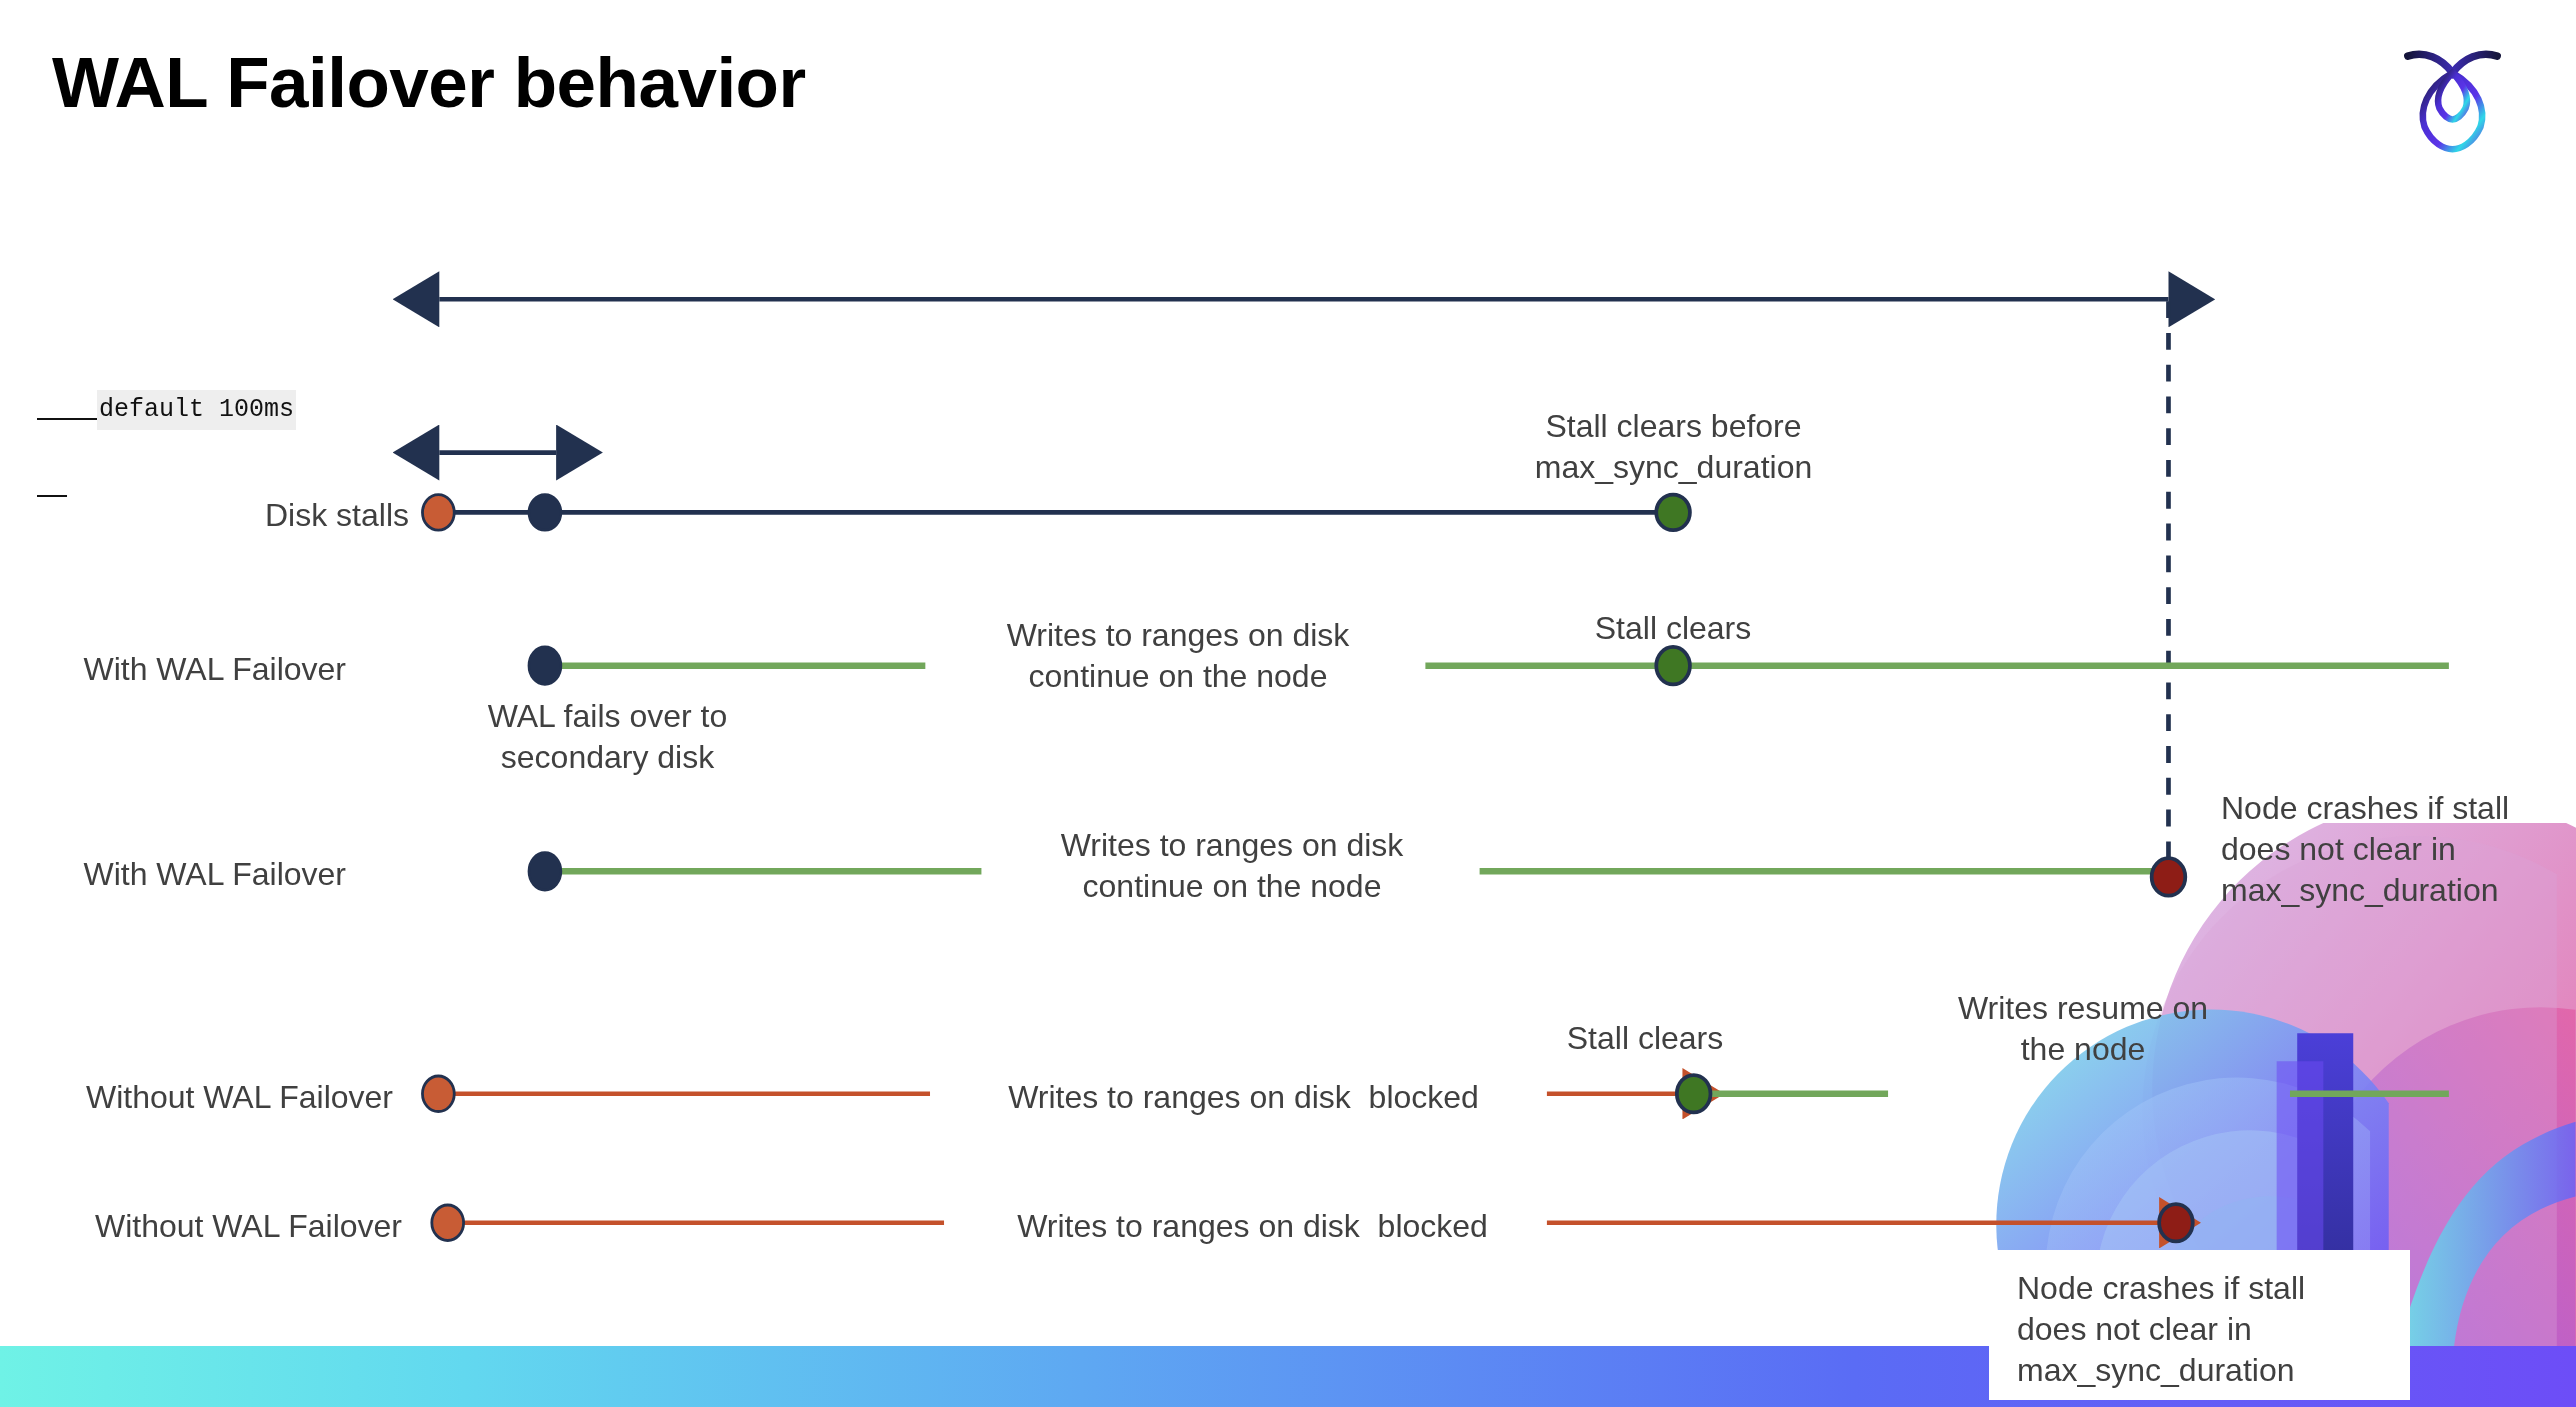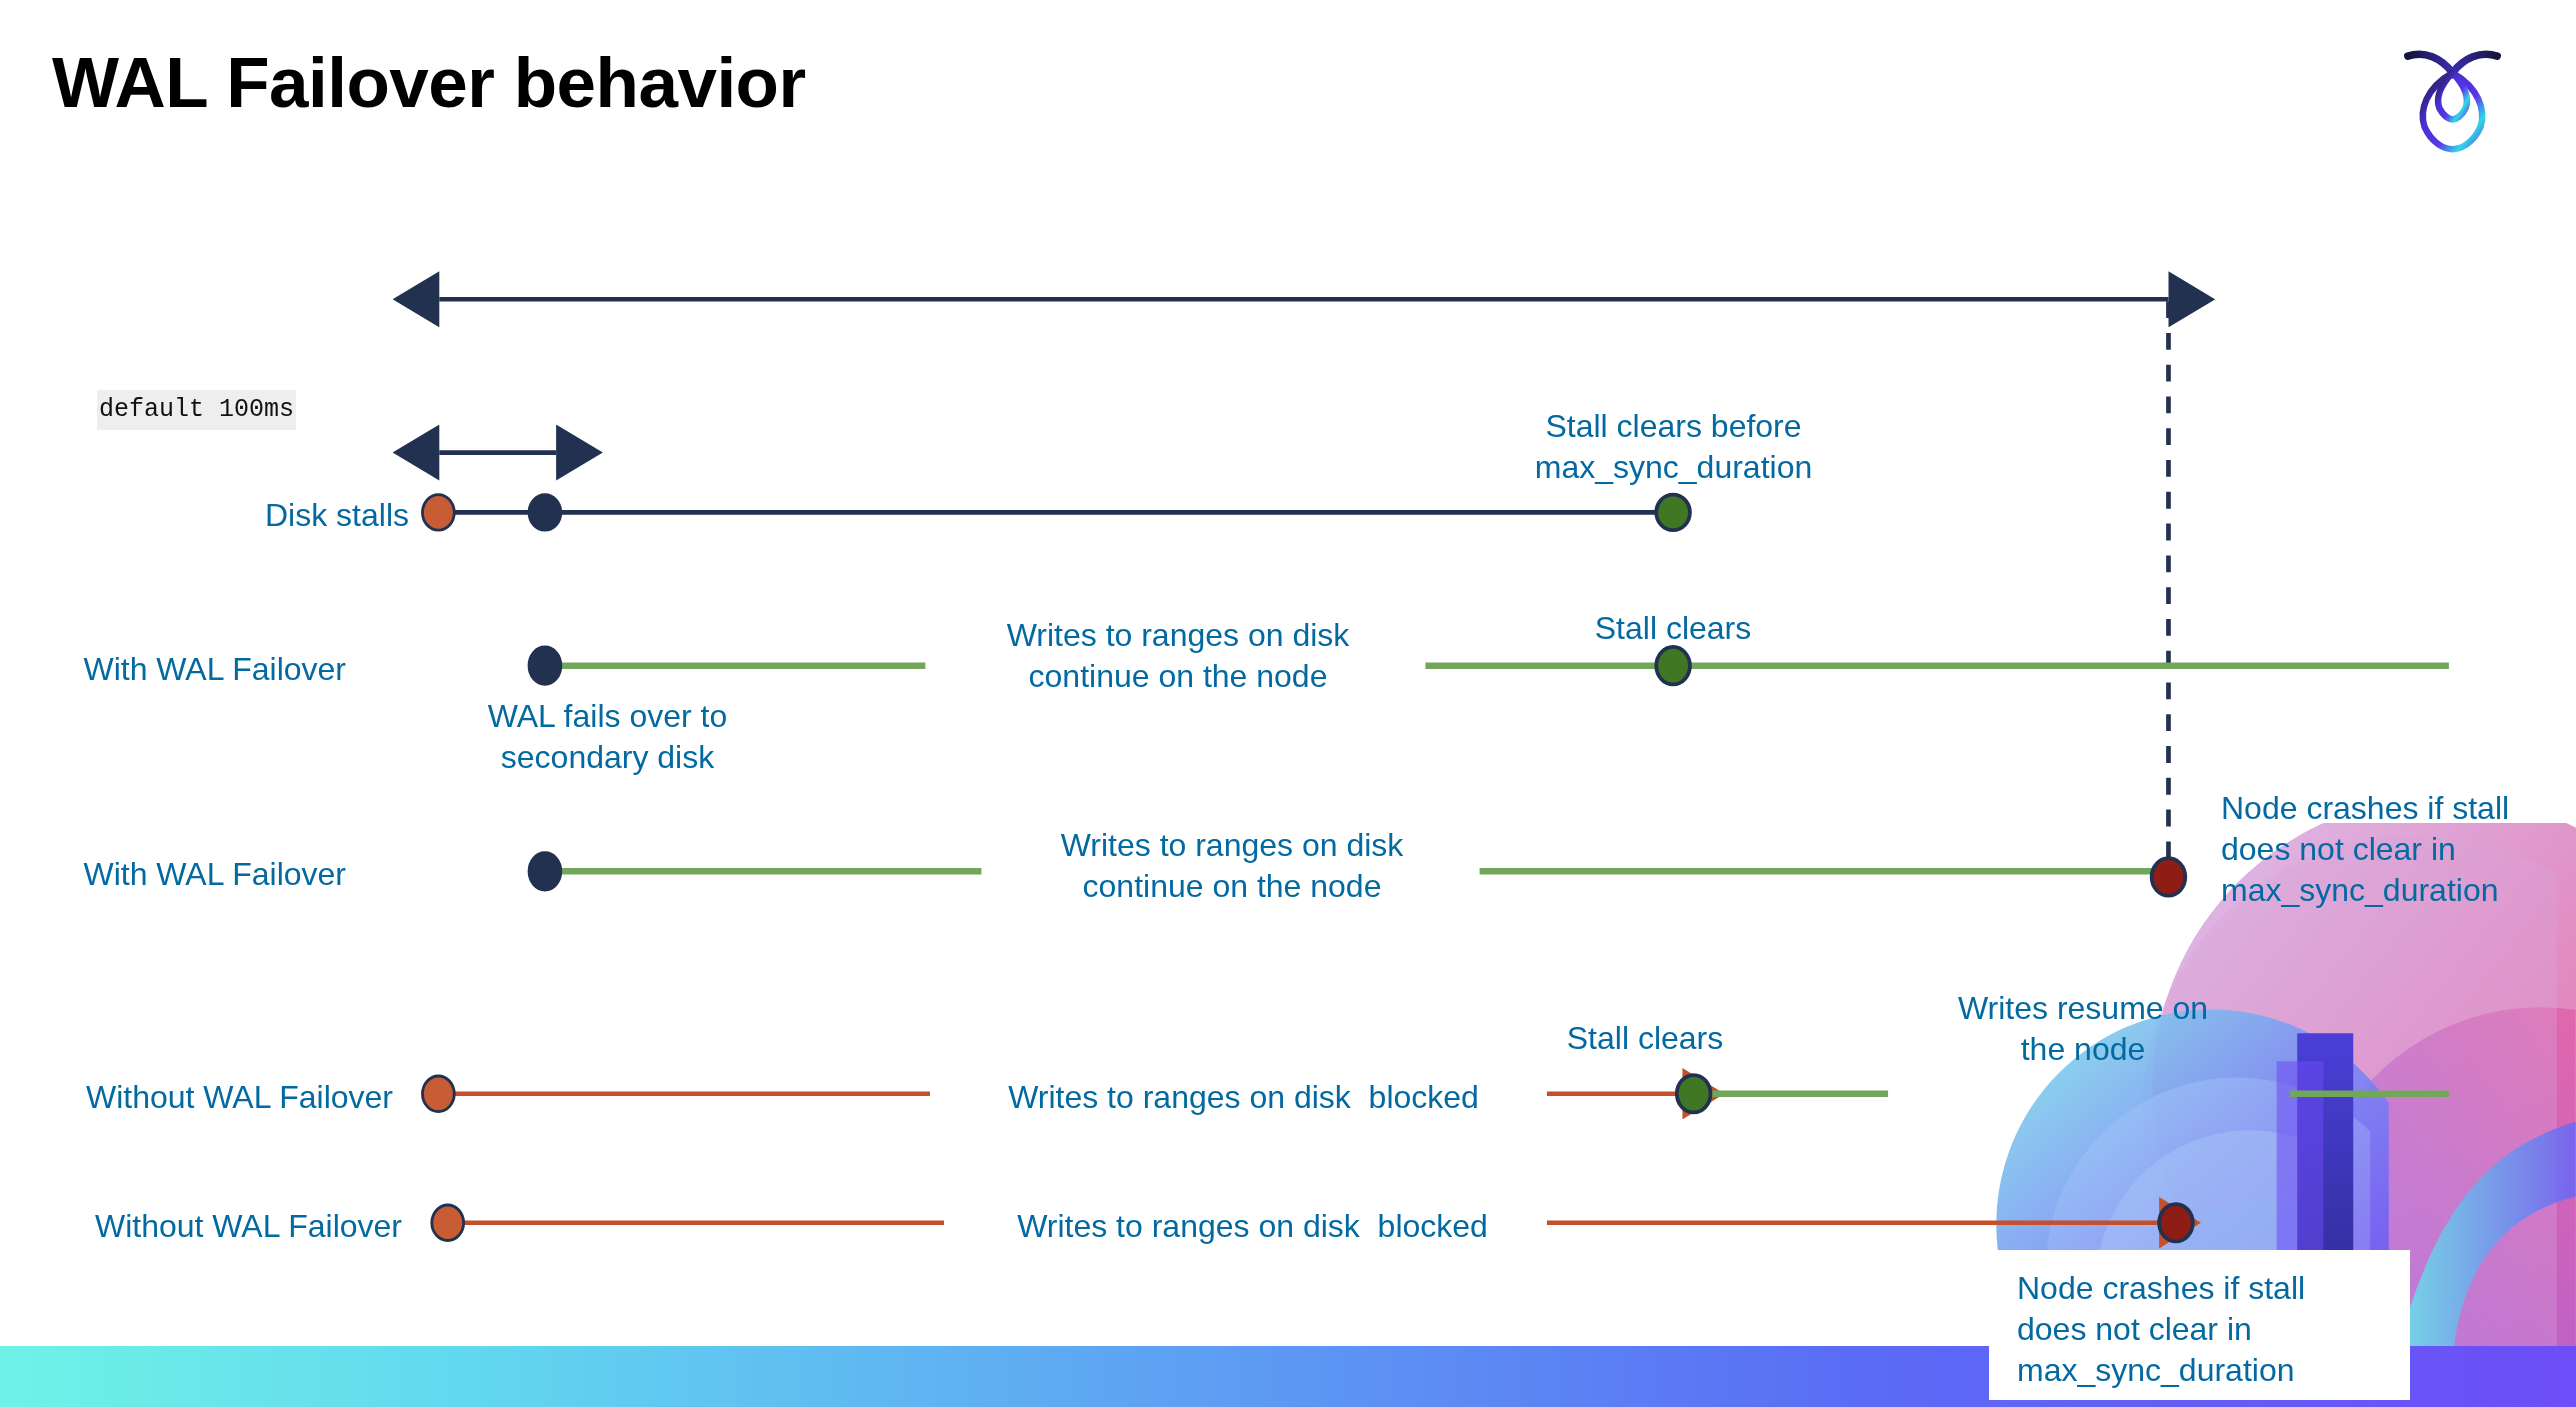--- a/index.html
+++ b/index.html
@@ -36,21 +36,21 @@
   
   .mono{
     position:absolute;
     font-family:"Liberation Mono", monospace;
     font-size:25px;color:#111;line-height:1.52;white-space:pre;
   }
   .mono span{background:#eeeeee;padding:0.9px 1.9px;display:inline-block;}
 
   
   .lbl{
-    position:absolute;color:#0369a1;
+    position:absolute;color:#404040;
     font-family:"Liberation Sans", sans-serif;
     font-size:32px;line-height:1.28;white-space:pre;
   }
   .lbl.c{text-align:center;}
   .lbl.l{text-align:left;}
   .lbl.r{text-align:right;}
 
   
   .vec{position:absolute;left:0;top:0;width:2576px;height:1408px;overflow:visible;}
 
@@ -200,21 +200,21 @@
       <line x1="480" y1="1308" x2="1010" y2="1308" stroke="#c4512b" stroke-width="5"></line>
       <line x1="1655" y1="1308" x2="2310" y2="1308" stroke="#c4512b" stroke-width="5" marker-end="url(#arrOr)"></line>
       <ellipse cx="479" cy="1308" rx="17" ry="19" fill="#c85c35" stroke="#22314f" stroke-width="3"></ellipse>
       <ellipse cx="2328" cy="1308" rx="18" ry="20" fill="#8e1d16" stroke="#22314f" stroke-width="4"></ellipse>
     </g>
   </svg>
 
   <div class="callout" style="left:1989px;top:1250px;width:421px;height:150px;"></div>
 
 
-  <div class="mono" style="left:37px;top:352px;">
+  <div class="mono" style="left:37px;top:352px;text-decoration:underline;">
     <span>default 100ms</span><br>
   </div>
 
   <div class="lbl r" style="left: 16px; top: 495px; width: 393px; white-space: pre;">Disk stalls</div>
 
   <div class="lbl r" style="left: 0px; top: 649px; width: 346px; white-space: pre;">With WAL Failover</div>
 
   <div class="lbl r" style="left: 0px; top: 854px; width: 346px; white-space: pre;">With WAL Failover</div>
 
   <div class="lbl r" style="left: 0px; top: 1077px; width: 393px; white-space: pre;">Without WAL Failover</div>

